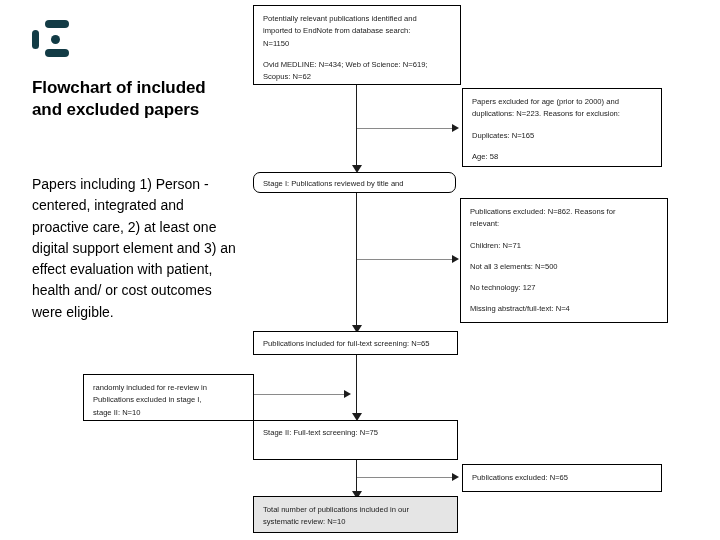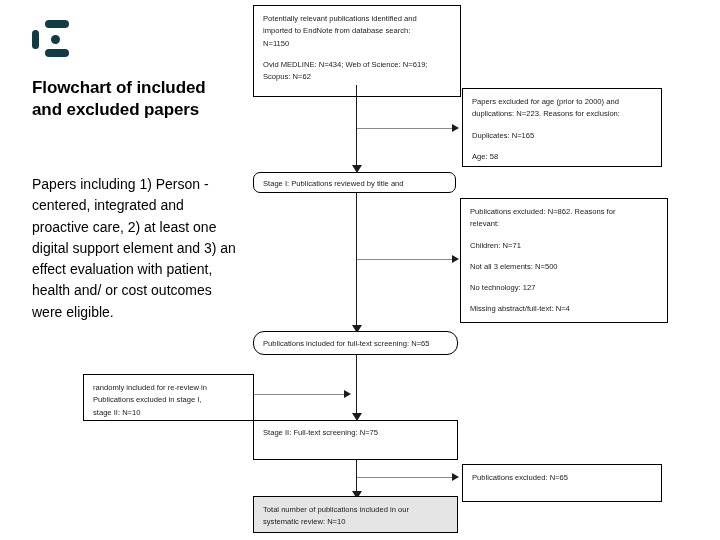--- a/index.html
+++ b/index.html
@@ -149,21 +149,21 @@
   <div class="lg-bar-top"></div>
   <div class="lg-dot"></div>
   <div class="lg-bar-bot"></div>
 </div>
 
 <div id="slide-title">Flowchart of included and excluded papers</div>
 <div id="slide-body">Papers including 1) Person -centered, integrated and proactive care, 2) at least one digital support element and 3) an effect evaluation with patient, health and/ or cost outcomes were eligible.</div>
 
 <div id="flow">
 
-  <div class="fbox" style="left:253px; top:5px; width:208px; height:92px;">
+  <div class="fbox" style="left:253px; top:5px; width:208px; height:80px;">
     <p>Potentially relevant publications identified and</p>
     <p>imported to EndNote from database search:</p>
     <p>N=1150</p>
     <p class="gap">Ovid MEDLINE: N=434; Web of Science: N=619;</p>
     <p>Scopus: N=62</p>
   </div>
 
   <div class="vline" style="left:356px; top:85px; height:82px;"></div>
   <div class="arrow-down" style="left:352px; top:165px;"></div>
 
@@ -190,21 +190,21 @@
   <div class="fbox" style="left:460px; top:198px; width:208px; height:125px;">
     <p>Publications excluded: N=862. Reasons for</p>
     <p>relevant:</p>
     <p class="gap">Children: N=71</p>
     <p class="gap">Not all 3 elements: N=500</p>
     <p class="gap">No technology: 127</p>
     <p class="gap">Missing abstract/full-text: N=4</p>
 
   </div>
 
-  <div class="fbox" style="left:253px; top:331px; width:205px; height:24px; padding-top:6px;border-radius:11px;">
+  <div class="fbox" style="left:253px; top:331px; width:205px; height:24px; padding-top:6px;">
     <p>Publications included for full-text screening: N=65</p>
   </div>
 
   <div class="vline" style="left:356px; top:355px; height:62px;"></div>
   <div class="arrow-down" style="left:352px; top:413px;"></div>
 
   <div class="fbox" style="left:83px; top:374px; width:171px; height:47px;">
     <p>randomly included for re-review in</p>
     <p>Publications excluded in stage I,</p>
     <p>stage II: N=10</p>
@@ -216,21 +216,21 @@
   <div class="fbox" style="left:253px; top:420px; width:205px; height:40px; padding-top:6px;">
     <p>Stage II: Full-text screening: N=75</p>
   </div>
 
   <div class="vline" style="left:356px; top:460px; height:36px;"></div>
   <div class="arrow-down" style="left:352px; top:491px;"></div>
 
   <div class="hline" style="left:357px; top:477px; width:99px;"></div>
   <div class="arrow-right" style="left:452px; top:473px;"></div>
 
-  <div class="fbox" style="left:462px; top:464px; width:200px; height:38px; padding-top:7px;">
+  <div class="fbox" style="left:462px; top:464px; width:200px; height:28px; padding-top:7px;">
     <p>Publications excluded: N=65</p>
   </div>
 
   <div class="fbox shaded" style="left:253px; top:496px; width:205px; height:37px;">
     <p>Total number of publications included in our</p>
     <p>systematic review: N=10</p>
   </div>
 
 </div>
 

